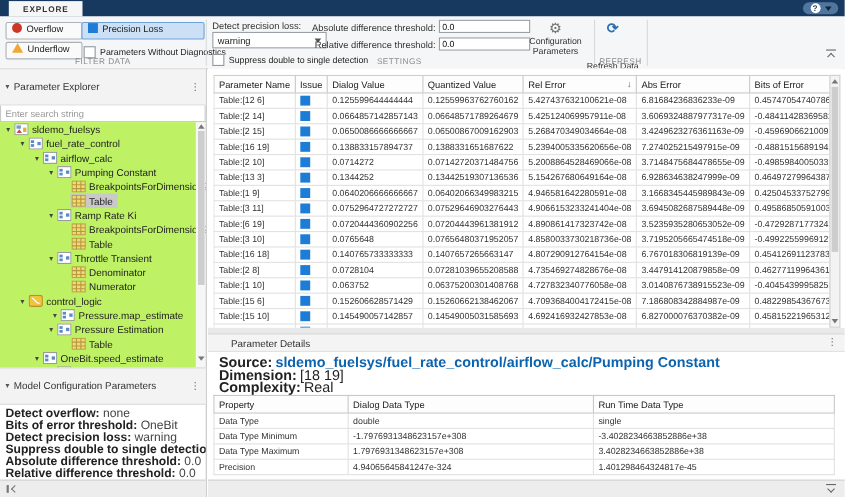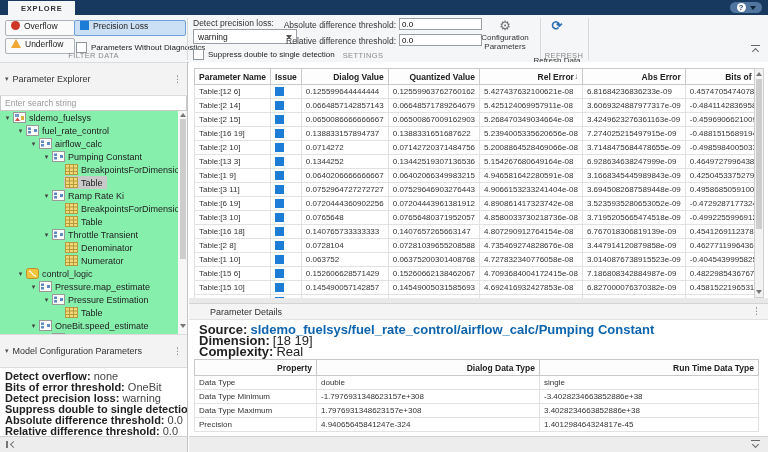--- a/index.html
+++ b/index.html
@@ -47,38 +47,38 @@
   .panel-left{position:absolute;left:0;top:62px;width:188px;bottom:0;background:#fff;
        border-right:1px solid #c3c3c3;display:flex;flex-direction:column;box-sizing:border-box}
   .sec-head{height:16px;flex:0 0 16px;background:#f3f3f3;border-top:1px solid #dcdcdc;
        border-bottom:1px solid #dcdcdc;display:flex;align-items:center;padding:16px 5px;
        font-size:9px;color:#333;box-sizing:border-box}
   .sec-caret{font-size:7px;color:#555;margin-right:4px}
   .kebab{margin-left:auto;color:#666;font-size:9px;line-height:9px}
   .search{flex:0 0 15px;height:15px;box-sizing:border-box;border:1px solid #c9c9c9;border-top:none;
        width:100%;font-size:8.5px;padding:0 4px;font-family:"Liberation Sans",sans-serif;color:#333}
   .search::placeholder{color:#999}
-  .tree{flex:0 0 223px;height:223px;overflow:hidden;position:relative;background:#86efac}
+  .tree{flex:0 0 223px;height:223px;overflow:hidden;position:relative;background:#bef264}
   .tree-row{height:13px;display:flex;align-items:center;font-size:9px;white-space:nowrap}
   .tree-caret{width:9px;font-size:7px;color:#444;flex:0 0 9px;text-align:center}
   .tree-inner{display:flex;align-items:center;padding:0 4px 0 0;height:13px}
   .tree-inner.selected{background:#c9c9c9}
   .tree-icon{width:13px;height:11px;margin:0 3px 0 1px;flex:0 0 13px}
   .tree-icon svg{display:block}
   .tscroll{position:absolute;right:0;top:0;bottom:0;width:9px;background:#f6f6f6}
   .cfg-list{flex:1 1 auto;padding:3px 5px;overflow:hidden}
   .cfg-row{line-height:11px;font-size:11px;white-space:nowrap}
   .cfg-label{font-weight:bold;color:#222}
   .cfg-value{color:#444}
   .footer-left{flex:0 0 15px;background:#ededed;border-top:1px solid #d2d2d2;position:relative}
   
   .main{position:absolute;left:189px;top:62px;right:0;bottom:0;background:#fff}
   .table-wrap{position:absolute;left:5px;top:6px;width:570px;height:230px;display:flex}
   .grid{border-collapse:collapse;table-layout:fixed;background:#fff;border:1px solid #ababab}
-  .grid th{font-weight:bold;text-align:right;font-size:8.5px;height:15px;padding:0 4px;
+  .grid th{font-weight:normal;text-align:left;font-size:8.5px;height:15px;padding:0 4px;
        border:1px solid #c9c9c9;background:#fdfdfd;white-space:nowrap;overflow:hidden;color:#222}
   .grid td{font-size:8px;height:13px;padding:0 4px;border:1px solid #e2e2e2;white-space:nowrap;
        overflow:hidden;color:#333}
   .results-clip{width:560px;height:230px;overflow:hidden}
   .sort-arrow{float:right;color:#555;font-size:8px}
   .issue-sq{width:9px;height:9px;background:#1c7cd6}
   .vscroll{width:10px;height:230px;background:#f3f3f3;border:1px solid #d0d0d0;box-sizing:border-box;
        display:flex;flex-direction:column;align-items:center}
   .varrow-up{width:0;height:0;border-left:3px solid transparent;border-right:3px solid transparent;
        border-bottom:4px solid #777;margin-top:3px}
@@ -351,21 +351,21 @@
         <span class="tree-inner">
           <span class="tree-icon">
             <svg width="13" height="11">
               <rect x="0.5" y="0.5" width="12" height="10" rx="2" fill="#f0c43c" stroke="#b8912c"></rect>
               <path d="M3 3 C6 3 6 8 10 8" fill="none" stroke="#fff" stroke-width="1.2"></path>
             </svg>
           </span>
           <span class="tree-label">control_logic</span>
         </span>
       </div>
-      <div class="tree-row" style="padding-left: 29px;">
+      <div class="tree-row" style="padding-left: 29px; justify-content: center;">
         <span class="tree-caret">▾</span>
         <span class="tree-inner">
           <span class="tree-icon">
             <svg width="13" height="11">
               <rect x="0.5" y="0.5" width="12" height="10" fill="#fff" stroke="#9a9a9a"></rect>
               <rect x="2" y="2.5" width="3" height="2.5" fill="#5b8ac5"></rect>
               <rect x="2" y="6" width="3" height="2.5" fill="#5b8ac5"></rect>
               <rect x="8" y="4" width="3" height="3" fill="#5b8ac5"></rect>
             </svg>
           </span>

